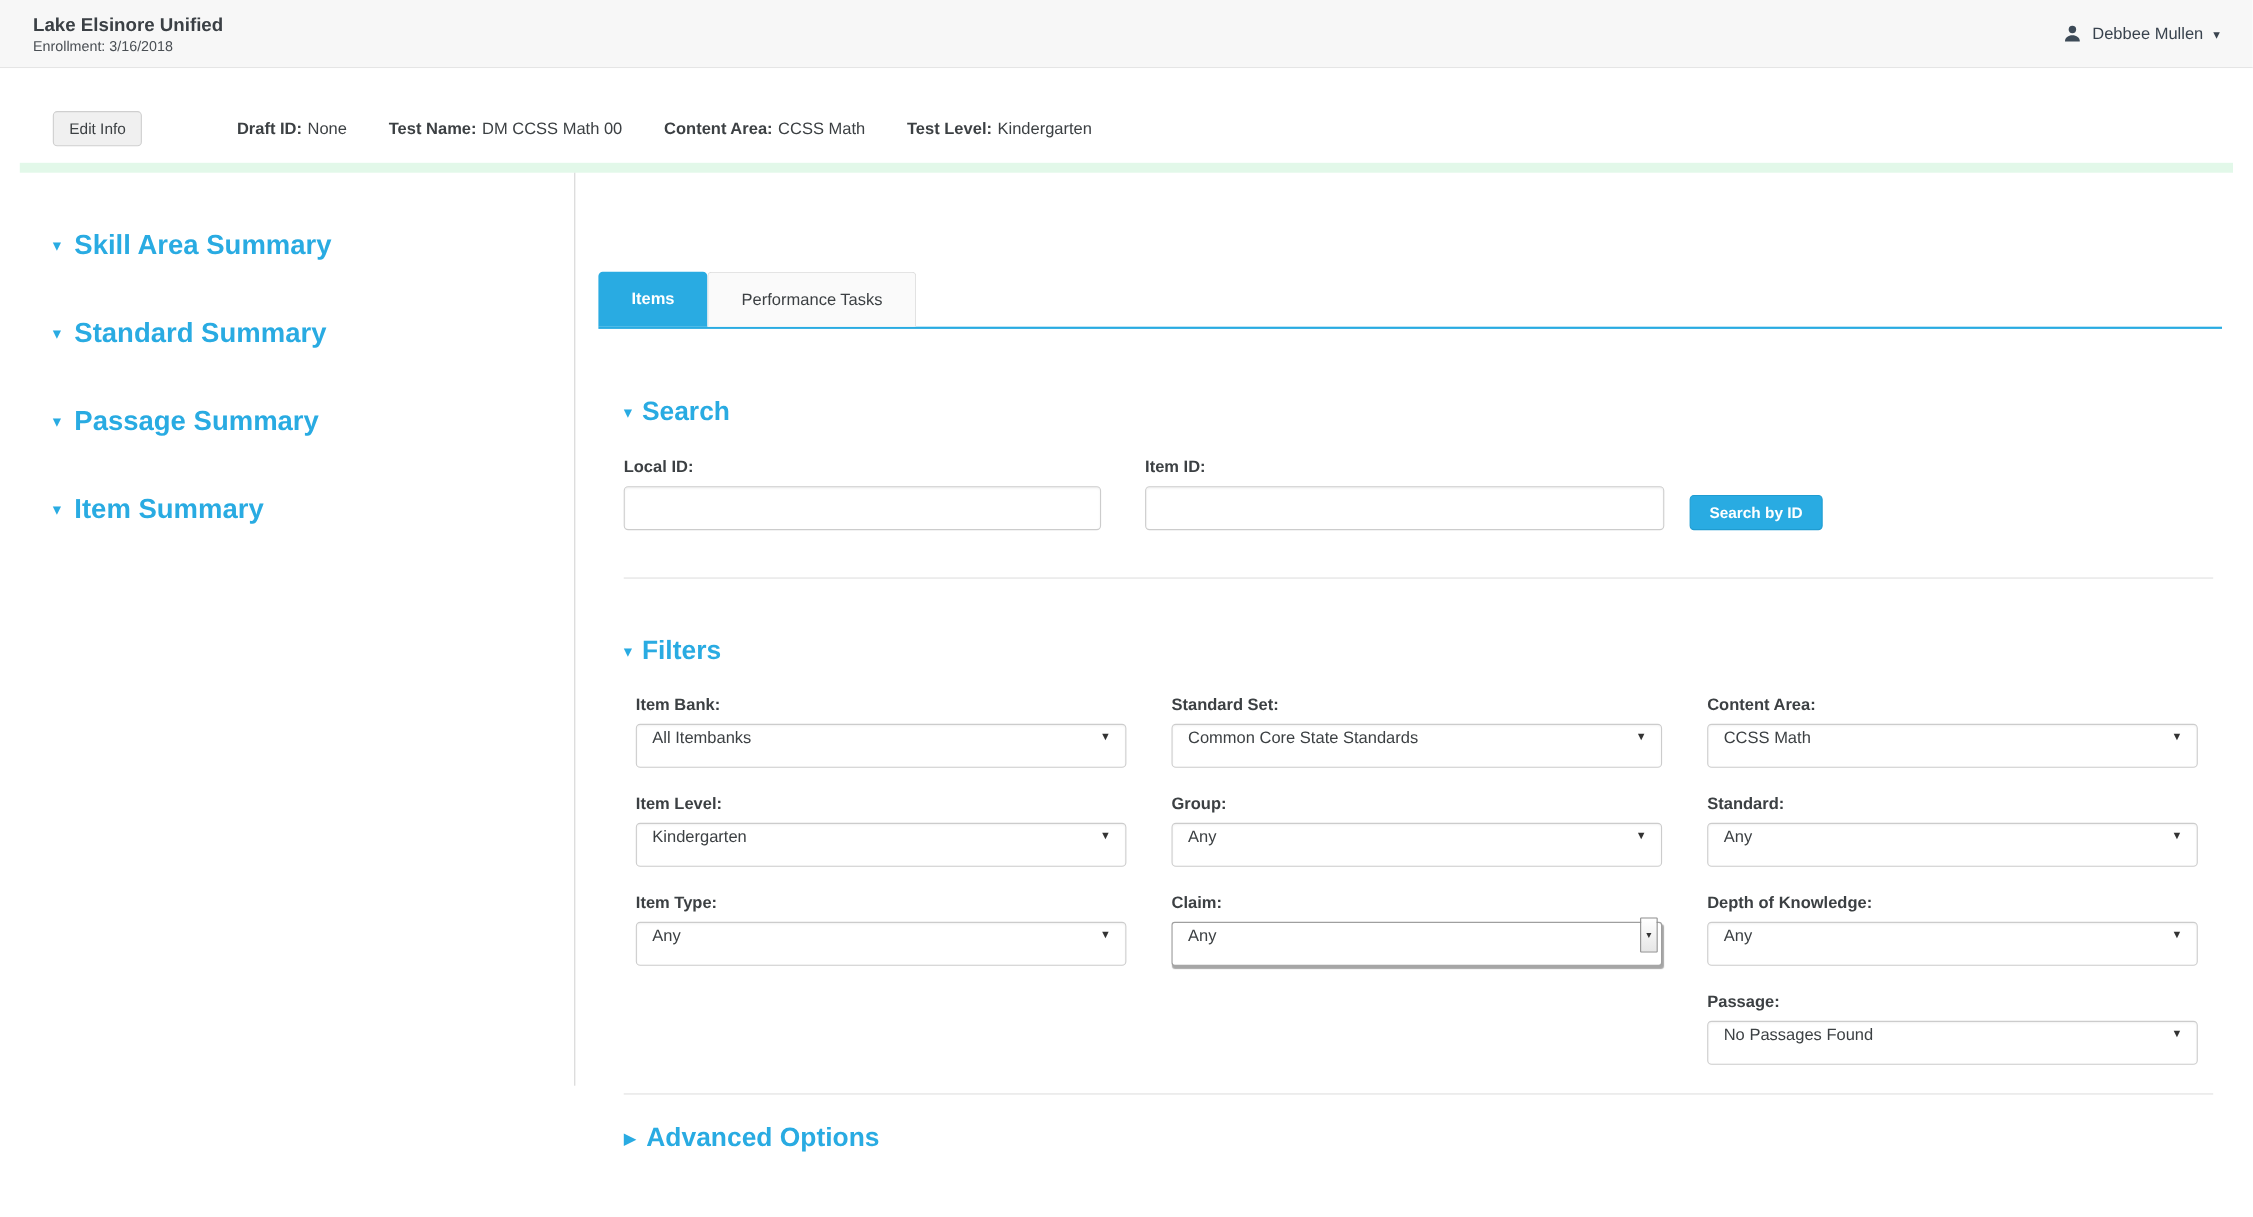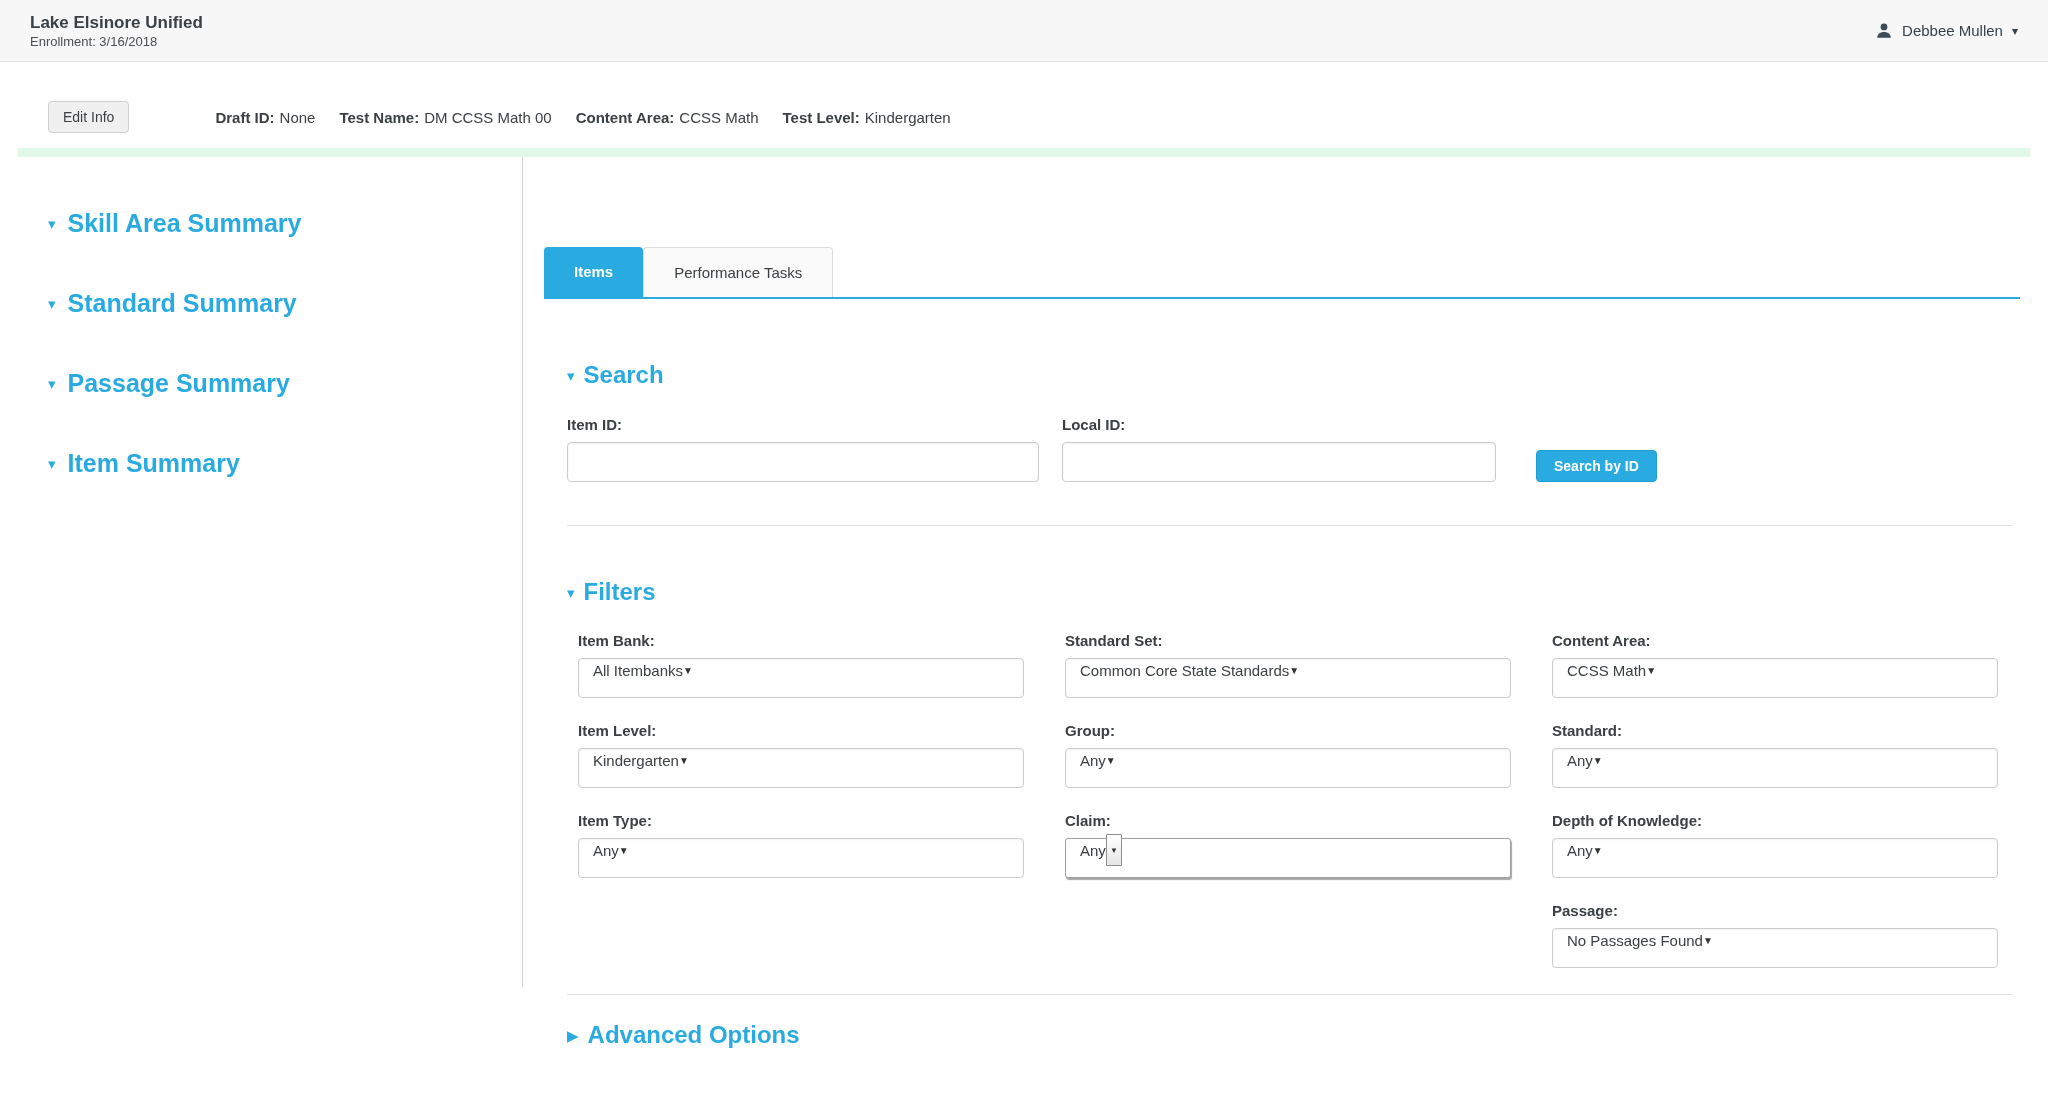--- a/index.html
+++ b/index.html
@@ -42,21 +42,21 @@
   }
   .btn-green {
     background: #5cb85c; border: 1px solid #4cae4c; border-radius: 4px;
     color: #fff; font-size: 15px; font-weight: bold; padding: 9px 16px;
   }
   .meta-row { display: flex; align-items: center; margin-top: 13px; }
   .btn-edit-info {
     background: #f0f0f0; border: 1px solid #cfcfcf; border-radius: 4px;
     color: #3c4043; font-size: 14px; padding: 7px 14px; margin-left: 20px;
   }
-  .meta-items { display: flex; gap: 24px; margin-left: 86px; font-size: 15px; color: #3c4043; }
+  .meta-items { display: flex; gap: 38px; margin-left: 86px; font-size: 15px; color: #3c4043; }
   .meta-item .meta-label { font-weight: bold; margin-right: 5px; }
   .green-bar {
     height: 9px; background: #e2f8e9;
     margin: 15px -10px 0 -10px;
   }
 
   
   .content { display: flex; height: 830px; }
   .sidebar { width: 523px; flex: 0 0 523px; border-right: 1px solid #d5d5d5; padding-top: 50px; }
   .sidebar-item {
@@ -104,21 +104,21 @@
   .filters-grid {
     display: grid;
     grid-template-columns: 446px 446px 446px;
     column-gap: 41px; row-gap: 24px;
     margin-top: 26px;
     margin-left: 11px;
   }
   .select {
     height: 40px; border: 1px solid #ccc; border-radius: 4px; background: #fff;
     box-shadow: inset 0 1px 2px rgba(0,0,0,0.05);
-    display: flex; align-items: center; 
+    display: flex; align-items: center; justify-content: space-between;
     padding: 0 13px 16px 14px; font-size: 15px; color: #3c4043; cursor: pointer;
   }
   .select-caret { font-size: 10px; color: #333; }
   .select.native {
     border: 1px solid #9f9f9f; border-radius: 3px;
     box-shadow: 1px 2px 1px rgba(0,0,0,0.35);
     padding-right: 3px;
   }
   .native-caret-box {
     width: 16px; height: 32px; border: 1px solid #8d8d8d; border-radius: 1px;
@@ -196,27 +196,27 @@
       <div class="tab active">Items</div>
       <div class="tab inactive">Performance Tasks</div>
     </div>
 
     <section class="search-section inner">
       <div class="section-heading">
         <span class="caret-sm">▾</span>
         <span>Search</span>
       </div>
       <div class="search-form">
+        <div class="field field-gap-2">
+          <label class="form-label">Local ID:</label>
+          <input class="text-input input-local-id" type="text" value="" style="">
+        </div>
         <div class="field field-gap-1">
           <label class="form-label">Item ID:</label>
           <input class="text-input input-item-id" type="text" value="" style="">
-        </div>
-        <div class="field field-gap-2">
-          <label class="form-label">Local ID:</label>
-          <input class="text-input input-local-id" type="text" value="" style="">
         </div>
         <button class="btn btn-search">Search by ID</button>
       </div>
       <hr class="rule">
     </section>
 
     <section class="filters-section inner">
       <div class="section-heading">
         <span class="caret-sm">▾</span>
         <span>Filters</span>

